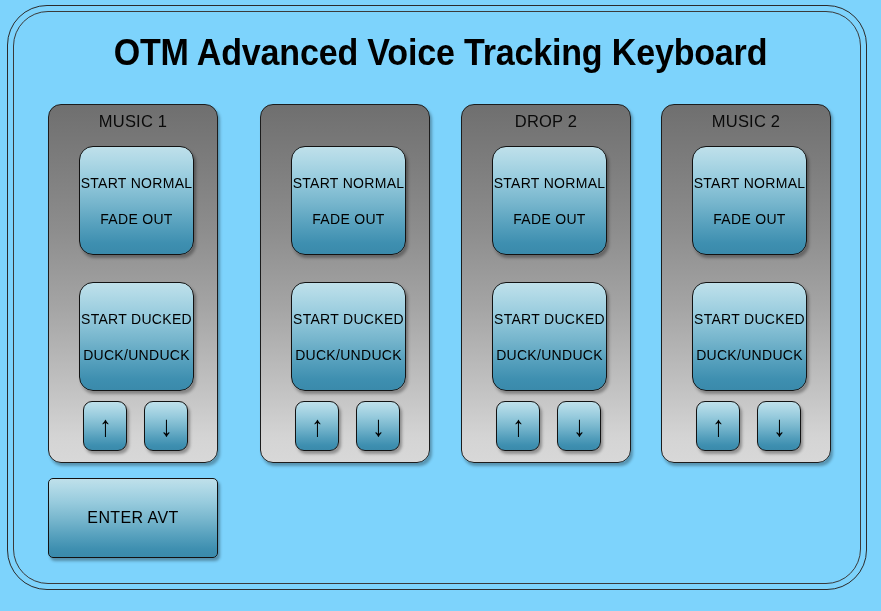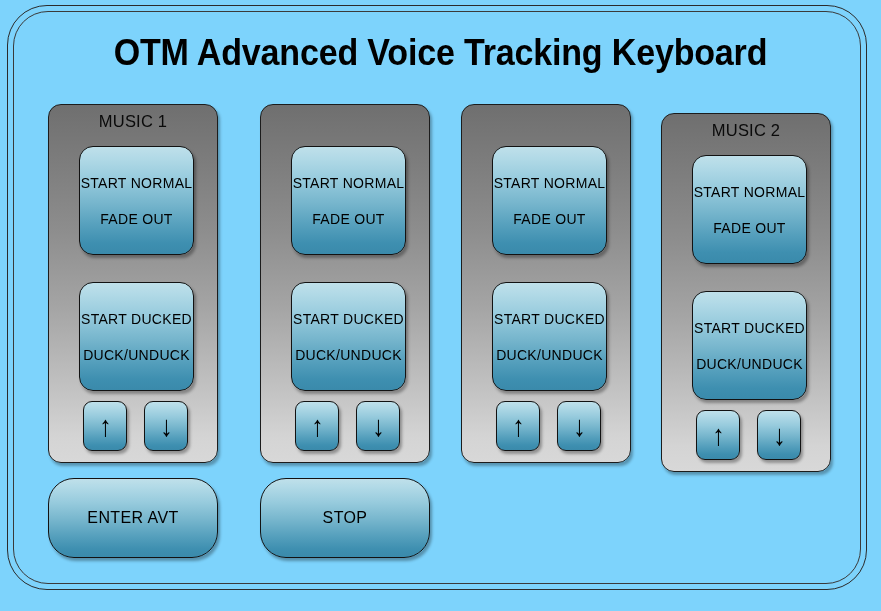--- a/index.html
+++ b/index.html
@@ -144,21 +144,21 @@
     line-height: 1;
     font-weight: bold;
   }
   .btn-arrow .glyph {
     display: block;
     transform: scaleY(1.12) scaleX(0.95);
     color: #000000;
   }
 
   .btn-action {
-    border-radius: 26px;
+    border-radius: 5px;
   }
   .btn-action .line {
     font-size: 16px;
     letter-spacing: 0.4px;
     line-height: 1;
     white-space: nowrap;
   }
 </style>
 </head>
 <body>
@@ -207,40 +207,41 @@
 
       <div class="btn btn-arrow" style="left:34px; top:296px; width:44px; height:50px;">
         <span class="glyph">↑</span>
       </div>
       <div class="btn btn-arrow" style="left:95px; top:296px; width:44px; height:50px;">
         <span class="glyph">↓</span>
       </div>
     </div>
 
     <div class="panel" style="left:461px; top:104px; height:359px;">
-
-      <div class="btn btn-dual" style="left:30px; top:41px; width:115px; height:109px;">
-        <span class="line first">START NORMAL</span>
-        <span class="line">FADE OUT</span>
-      </div>
-
-      <div class="btn btn-dual" style="left:30px; top:177px; width:115px; height:109px;">
-        <span class="line first">START DUCKED</span>
-        <span class="line">DUCK/UNDUCK</span>
-      </div>
-
-      <div class="btn btn-arrow" style="left:34px; top:296px; width:44px; height:50px;">
-        <span class="glyph">↑</span>
-      </div>
-      <div class="btn btn-arrow" style="left:95px; top:296px; width:44px; height:50px;">
-        <span class="glyph">↓</span>
-      </div>
-    </div>
-
-    <div class="panel" style="left:661px; top:104px; height:359px;margin-top:9px;">
+      <div class="panel-title">DROP 2</div>
+
+      <div class="btn btn-dual" style="left:30px; top:41px; width:115px; height:109px;">
+        <span class="line first">START NORMAL</span>
+        <span class="line">FADE OUT</span>
+      </div>
+
+      <div class="btn btn-dual" style="left:30px; top:177px; width:115px; height:109px;">
+        <span class="line first">START DUCKED</span>
+        <span class="line">DUCK/UNDUCK</span>
+      </div>
+
+      <div class="btn btn-arrow" style="left:34px; top:296px; width:44px; height:50px;">
+        <span class="glyph">↑</span>
+      </div>
+      <div class="btn btn-arrow" style="left:95px; top:296px; width:44px; height:50px;">
+        <span class="glyph">↓</span>
+      </div>
+    </div>
+
+    <div class="panel" style="left:661px; top:104px; height:359px;">
       <div class="panel-title">MUSIC 2</div>
 
       <div class="btn btn-dual" style="left:30px; top:41px; width:115px; height:109px;">
         <span class="line first">START NORMAL</span>
         <span class="line">FADE OUT</span>
       </div>
 
       <div class="btn btn-dual" style="left:30px; top:177px; width:115px; height:109px;">
         <span class="line first">START DUCKED</span>
         <span class="line">DUCK/UNDUCK</span>
@@ -253,17 +254,14 @@
         <span class="glyph">↓</span>
       </div>
     </div>
 
   </div>
 
   <div class="btn btn-action" style="left:48px; top:478px; width:170px; height:80px;">
     <span class="line">ENTER AVT</span>
   </div>
 
-  <div class="btn btn-action" style="left:260px; top:478px; width:170px; height:80px;">
-    <span class="line">STOP</span>
-  </div>
 
 </div>
 
 </body></html>

